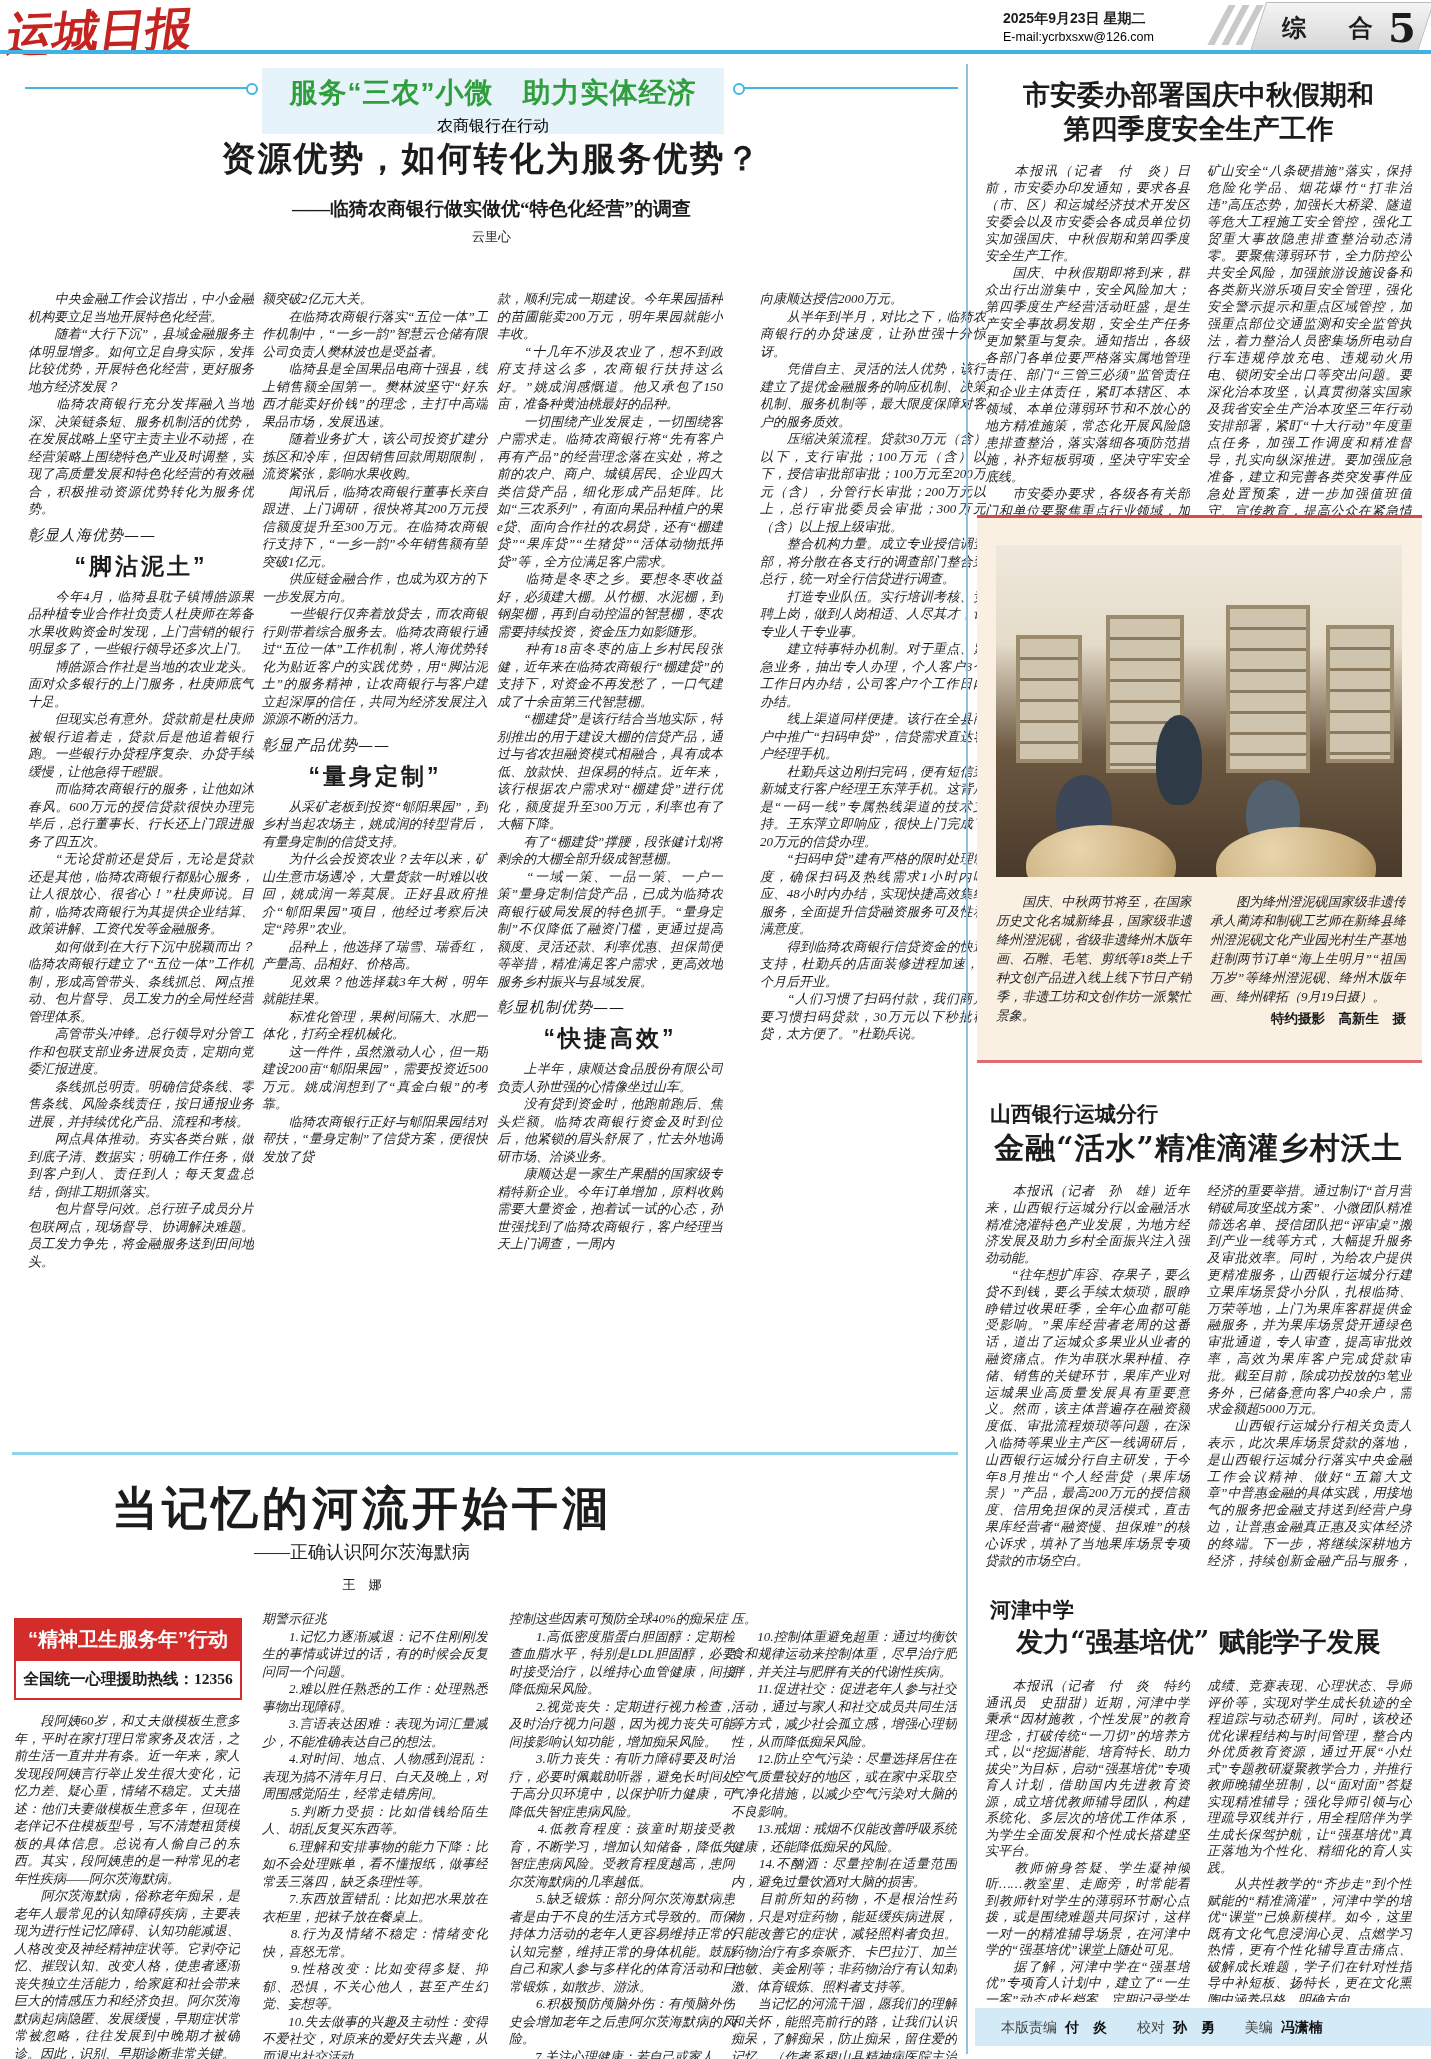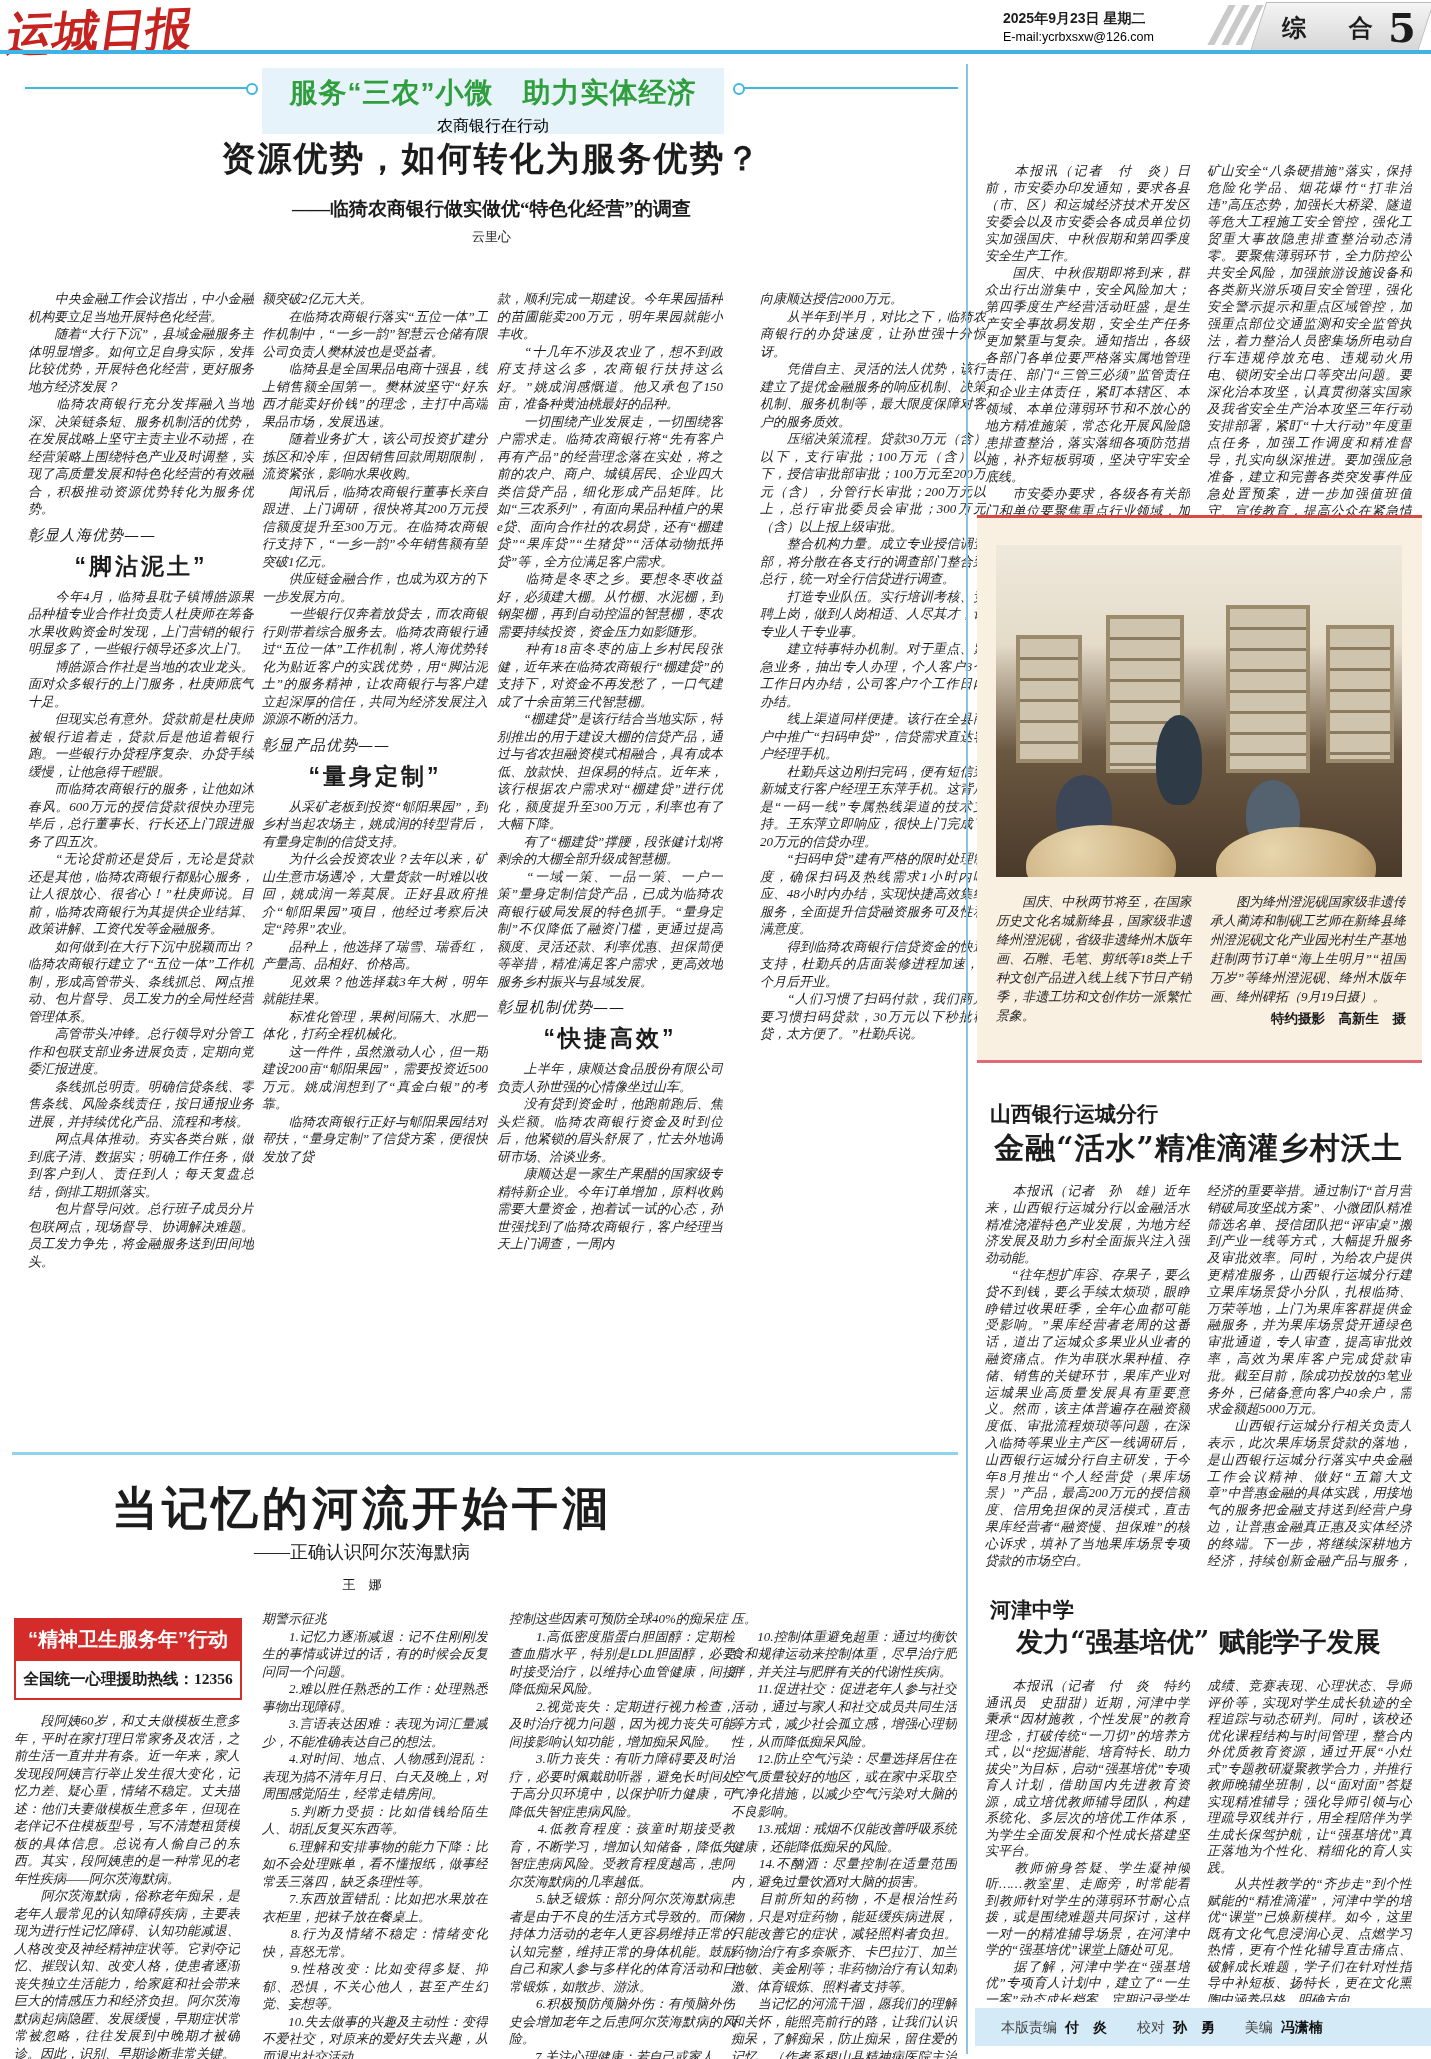--- a/index.html
+++ b/index.html
@@ -184,20 +184,24 @@
 　　建立特事特办机制。对于重点、紧急业务，抽出专人办理，个人客户3个工作日内办结，公司客户7个工作日内办结。
 　　线上渠道同样便捷。该行在全县商户中推广“扫码申贷”，信贷需求直达客户经理手机。
 　　杜勤兵这边刚扫完码，便有短信到新城支行客户经理王东萍手机。这背后是“一码一线”专属热线渠道的技术支持。王东萍立即响应，很快上门完成了20万元的信贷办理。
 　　“扫码申贷”建有严格的限时处理制度，确保扫码及热线需求1小时内响应、48小时内办结，实现快捷高效集约服务，全面提升信贷融资服务可及性和满意度。
 　　得到临猗农商银行信贷资金的快速支持，杜勤兵的店面装修进程加速，1个月后开业。
 　　“人们习惯了扫码付款，我们商户要习惯扫码贷款，30万元以下秒批秒贷，太方便了。”杜勤兵说。</div>
   </div>
 
   <div class="abs" id="vdiv"></div>
 
+  <div class="abs" id="s-headline">
+    <div>市安委办部署国庆中秋假期和</div>
+    <div>第四季度安全生产工作</div>
+  </div>
   <div class="abs scol" style="left:985px;width:205px;">
     <div class="flow">　　本报讯（记者　付　炎）日前，市安委办印发通知，要求各县（市、区）和运城经济技术开发区安委会以及市安委会各成员单位切实加强国庆、中秋假期和第四季度安全生产工作。
 　　国庆、中秋假期即将到来，群众出行出游集中，安全风险加大；第四季度生产经营活动旺盛，是生产安全事故易发期，安全生产任务更加繁重与复杂。通知指出，各级各部门各单位要严格落实属地管理责任、部门“三管三必须”监管责任和企业主体责任，紧盯本辖区、本领域、本单位薄弱环节和不放心的地方精准施策，常态化开展风险隐患排查整治，落实落细各项防范措施，补齐短板弱项，坚决守牢安全底线。
 　　市安委办要求，各级各有关部门和单位要聚焦重点行业领域，加大假期和秋冬季安全风险防控力度，推动</div>
   </div>
   <div class="abs scol" style="left:1207px;width:205px;">
     <div class="flow">矿山安全“八条硬措施”落实，保持危险化学品、烟花爆竹“打非治违”高压态势，加强长大桥梁、隧道等危大工程施工安全管控，强化工贸重大事故隐患排查整治动态清零。要聚焦薄弱环节，全力防控公共安全风险，加强旅游设施设备和各类新兴游乐项目安全管理，强化安全警示提示和重点区域管控，加强重点部位交通监测和安全监管执法，着力整治人员密集场所电动自行车违规停放充电、违规动火用电、锁闭安全出口等突出问题。要深化治本攻坚，认真贯彻落实国家及我省安全生产治本攻坚三年行动安排部署，紧盯“十大行动”年度重点任务，加强工作调度和精准督导，扎实向纵深推进。要加强应急准备，建立和完善各类突发事件应急处置预案，进一步加强值班值守、宣传教育，提高公众在紧急情况下的避险逃生能力。</div>
   </div>
 
   <div class="abs" id="photo-box"></div>

